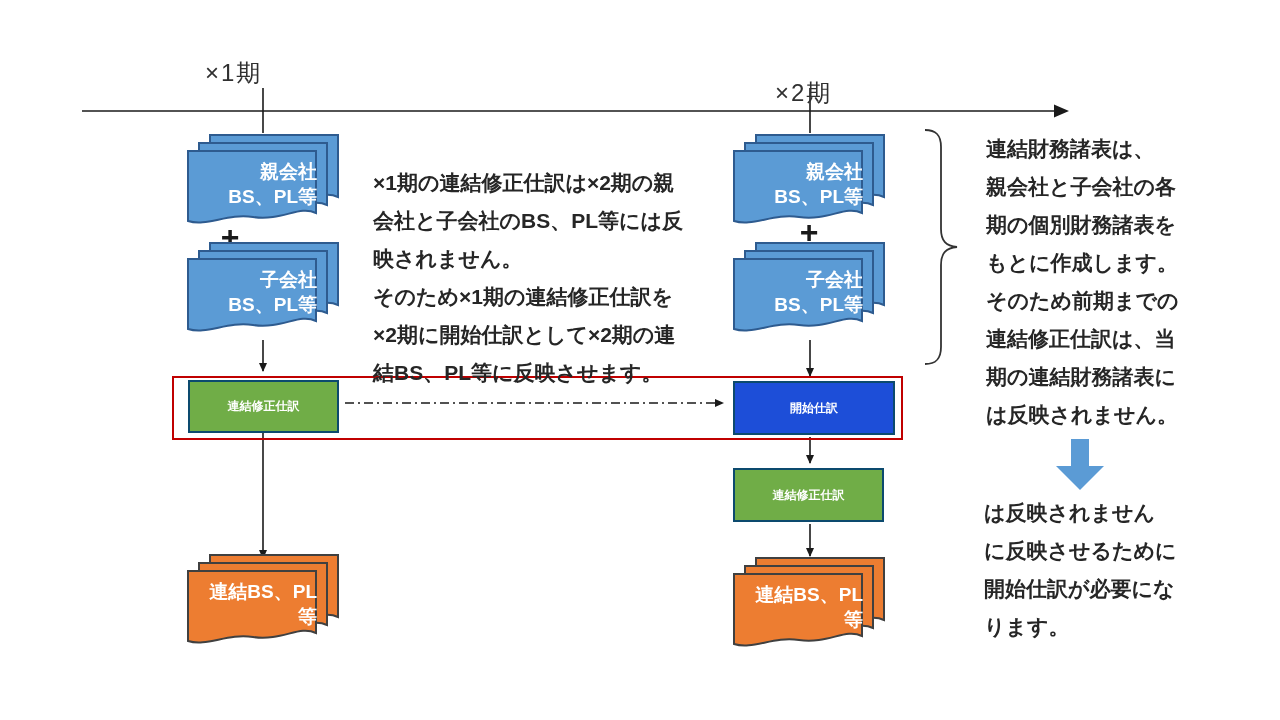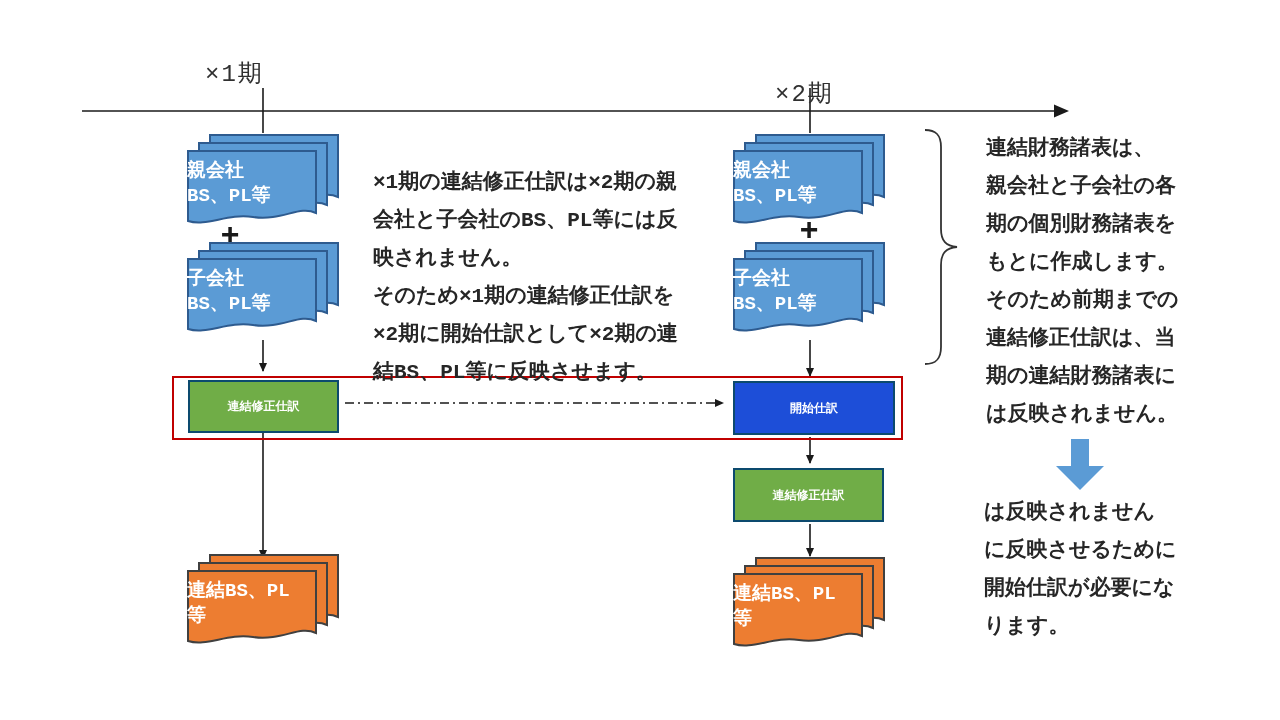--- a/index.html
+++ b/index.html
@@ -1,27 +1,27 @@
 <!DOCTYPE html>
 <html><head>
 <meta charset="utf-8">
 <style>
   html,body{margin:0;padding:0;background:#fff;}
   .slide{
     position:relative;width:1280px;height:720px;background:#ffffff;overflow:hidden;
-    font-family:Liberation Mono, monospace;color:#262626;border-radius:20px;
+    font-family:Liberation Sans, sans-serif;color:#262626;border-radius:20px;
   }
   .abs{position:absolute;}
   .period-label{font-size:24px;color:#303030;letter-spacing:2px;white-space:pre;}
   .note{font-size:21px;font-weight:bold;line-height:38px;white-space:pre;color:#262626;}
   .doc-stack{position:absolute;width:152px;height:96px;}
   .doc-stack svg{position:absolute;width:130px;height:80px;overflow:visible;}
   .doc-label{
     position:absolute;left:0;top:16px;width:130px;height:68px;
-    display:flex;flex-direction:column;align-items:flex-start;justify-content:center;
+    display:flex;flex-direction:column;align-items:flex-end;justify-content:center;
     color:#fff;font-weight:bold;font-size:19px;line-height:25px;text-align:center;white-space:pre;
   }
   .flow-box{
     position:absolute;display:flex;align-items:center;justify-content:center;
     color:#ffffff;font-weight:bold;font-size:12px;border:2px solid #0c4a6e;
     box-sizing:border-box;white-space:pre;
   }
   .green-box{background:#70AD47;}
   .yellow-box{background:#1d4ed8;}
   .plus-sign{font-size:32px;font-weight:bold;color:#1a1a1a;width:32px;text-align:center;line-height:32px;}

